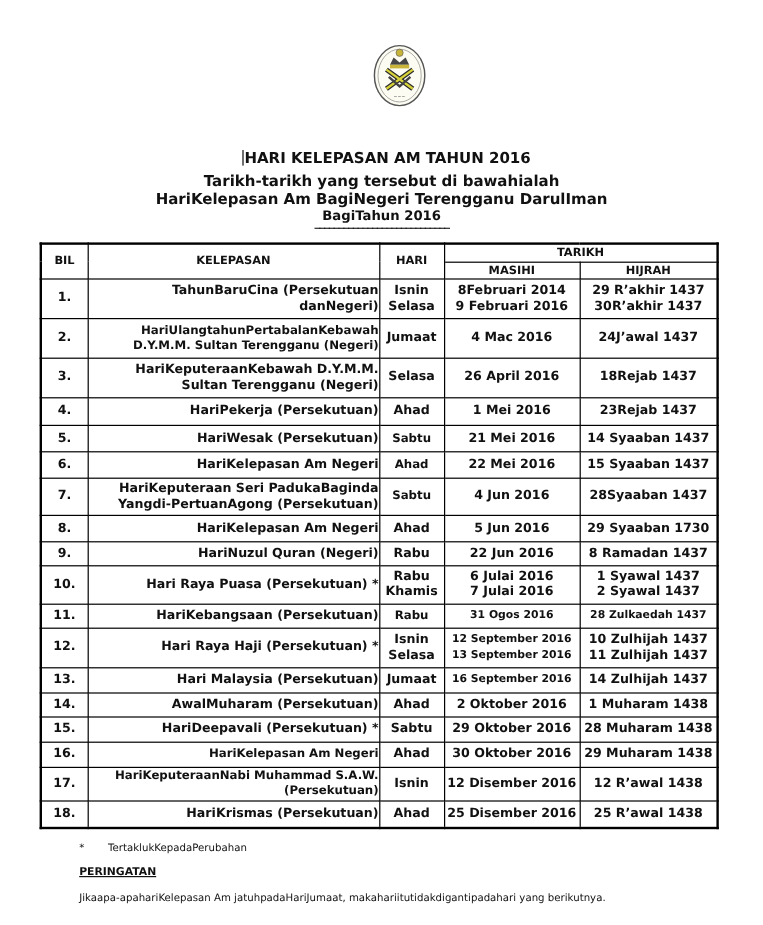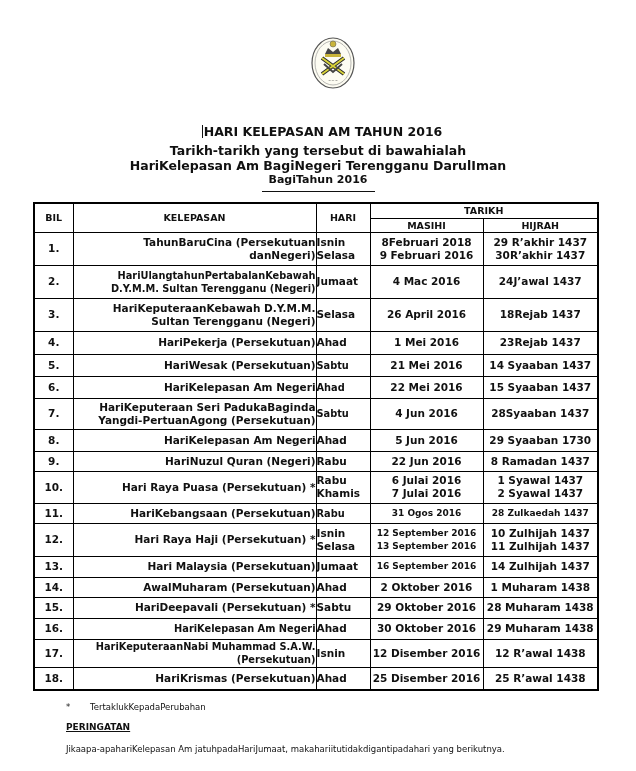--- a/index.html
+++ b/index.html
@@ -13,21 +13,21 @@
   .t4 { top: 173px; font-size: 11px; }
   .t5 { top: 180px; font-size: 10px; letter-spacing: -1px; }
   .cursor { display:inline-block; width:1px; height:13px; background:#111; vertical-align:-2px; margin-right:1px; }
   table.hol { position: absolute; left: 33px; top: 202px; border-collapse: collapse;
               border: 2.5px solid #000; table-layout: fixed; }
   table.hol td, table.hol th { border: 1.5px solid #000; padding: 0; font-weight: bold;
               font-size: 10.5px; line-height: 13px; vertical-align: middle; }
   table.hol th { font-size: 9.5px; text-align: center; }
   .c-bil { text-align: center; font-size: 10.5px; }
   .c-name { text-align: right; padding-left: 12px !important; font-size: 10.3px; }
-  .c-day { }
+  .c-day { text-align: center; }
   .c-date { text-align: center; }
   .small { font-size: 9px !important; }
   .med { font-size: 9.8px !important; }
   .line { display: block; }
   .footnote { position: absolute; left: 66px; top: 702px; font-size: 8.5px; }
   .footnote .star { display:inline-block; width: 24px; }
   .warn-title { position: absolute; left: 66px; top: 722px; font-size: 9px; font-weight: bold; text-decoration: underline; }
   .warn-body { position: absolute; left: 66px; top: 744px; font-size: 8.5px; }
 </style>
 </head>
@@ -77,21 +77,21 @@
       <tr style="height: 33px;">
         <td class="c-bil">1.</td>
         <td class="c-name">
           <span class="line">TahunBaruCina (Persekutuan danNegeri)</span>
         </td>
         <td class="c-day">
           <span class="line">Isnin</span>
           <span class="line">Selasa</span>
         </td>
         <td class="c-date">
-          <span class="line">8Februari 2018</span>
+          <span class="line">8Februari 2014</span>
           <span class="line">9 Februari 2016</span>
         </td>
         <td class="c-date">
           <span class="line">29 R’akhir 1437</span>
           <span class="line">30R’akhir 1437</span>
         </td>
       </tr>
       <tr style="height: 33px;">
         <td class="c-bil">2.</td>
         <td class="c-name med">

